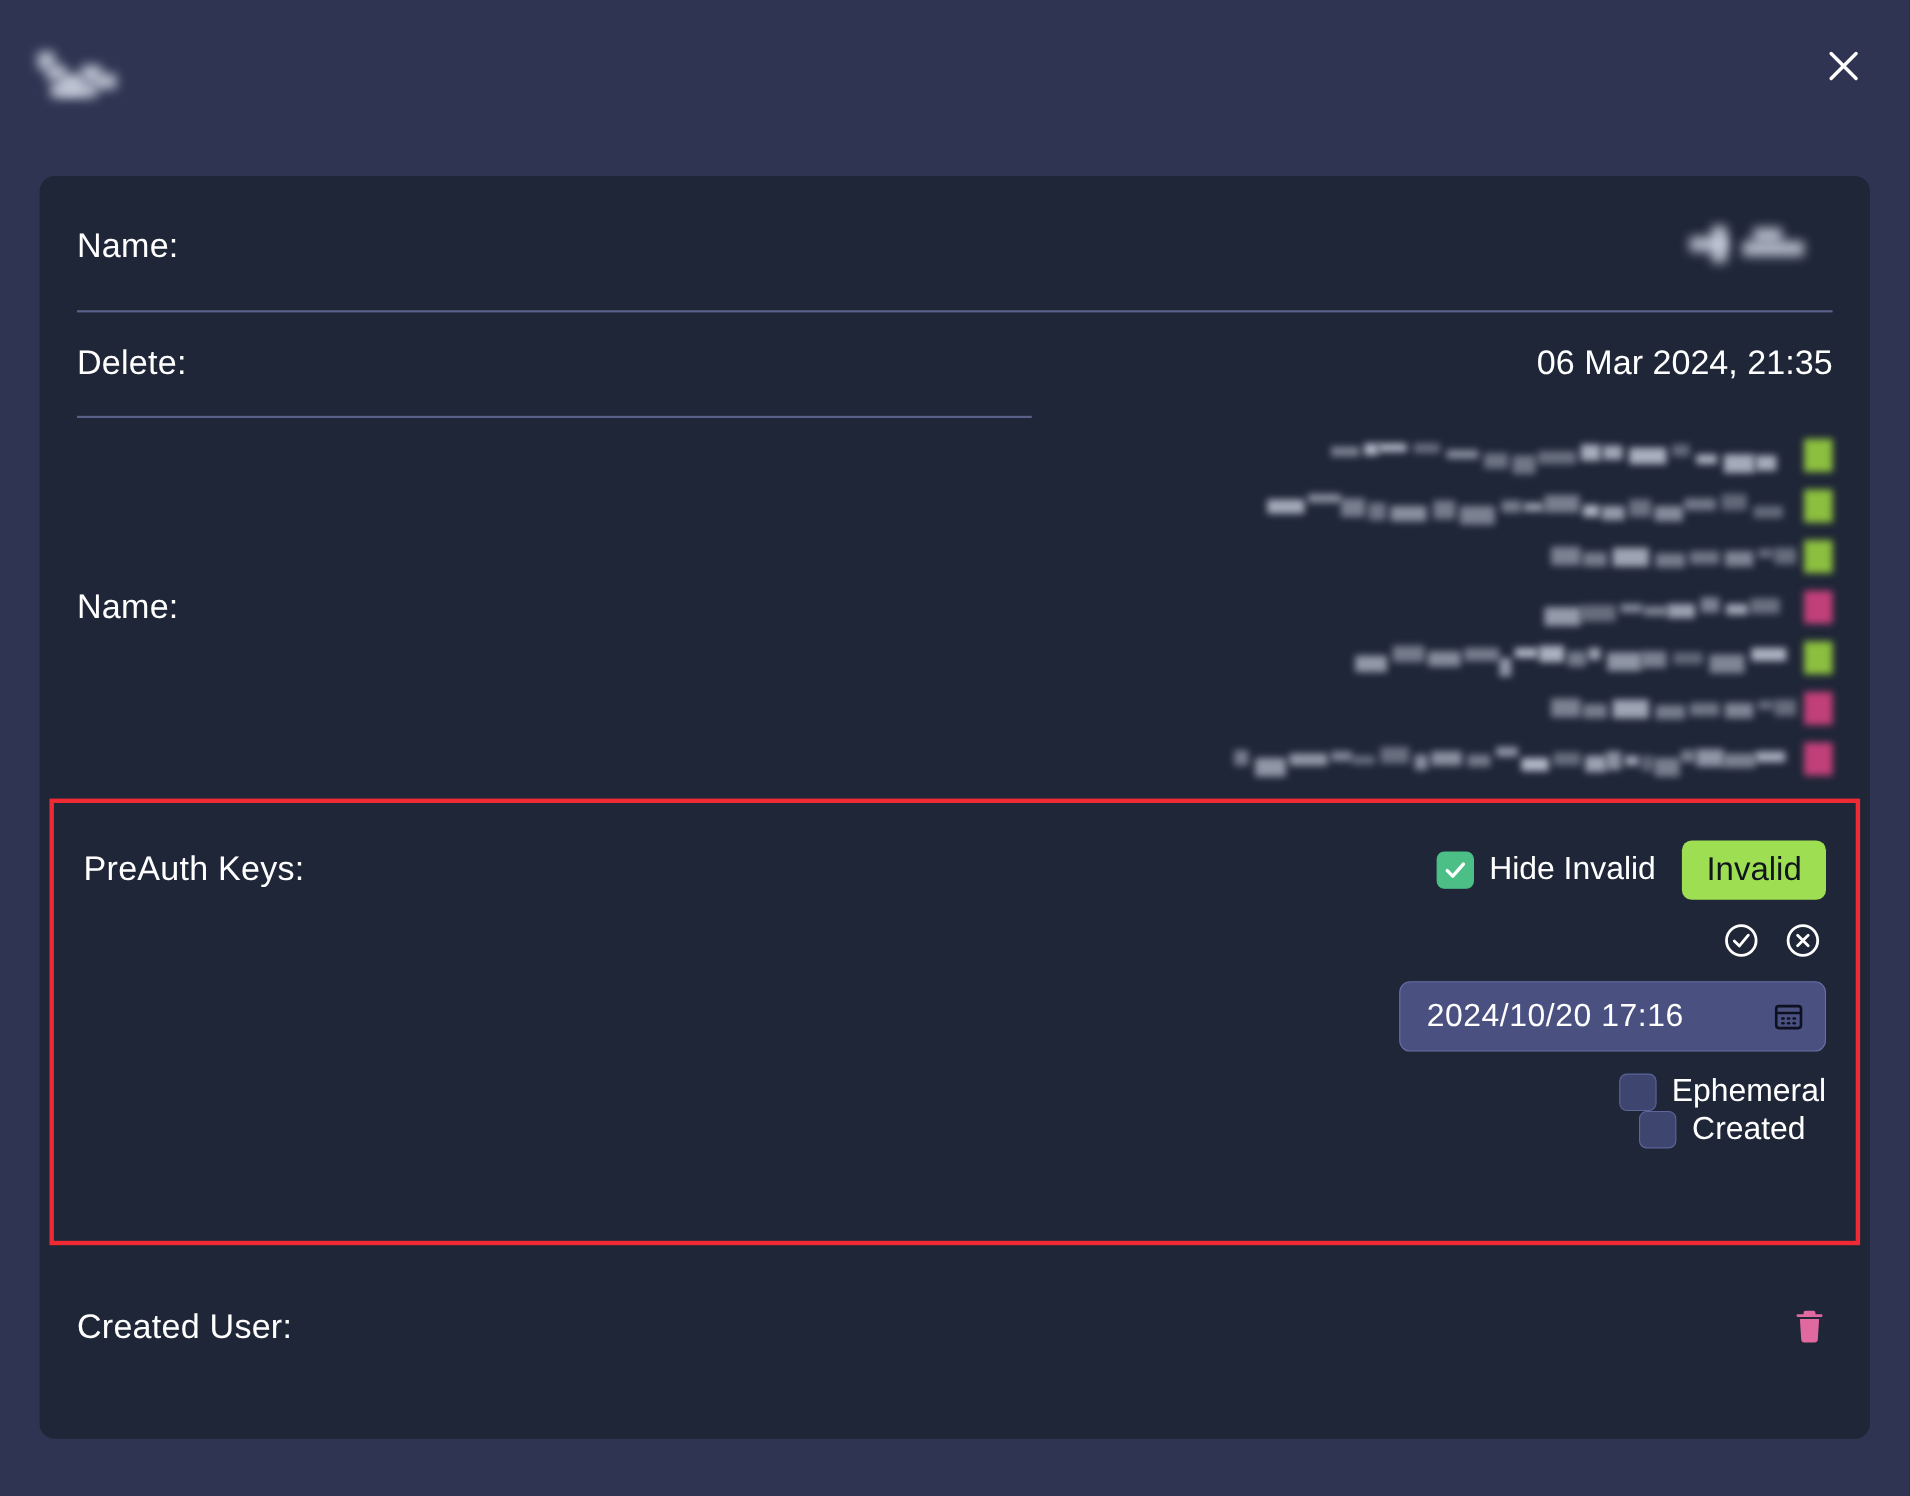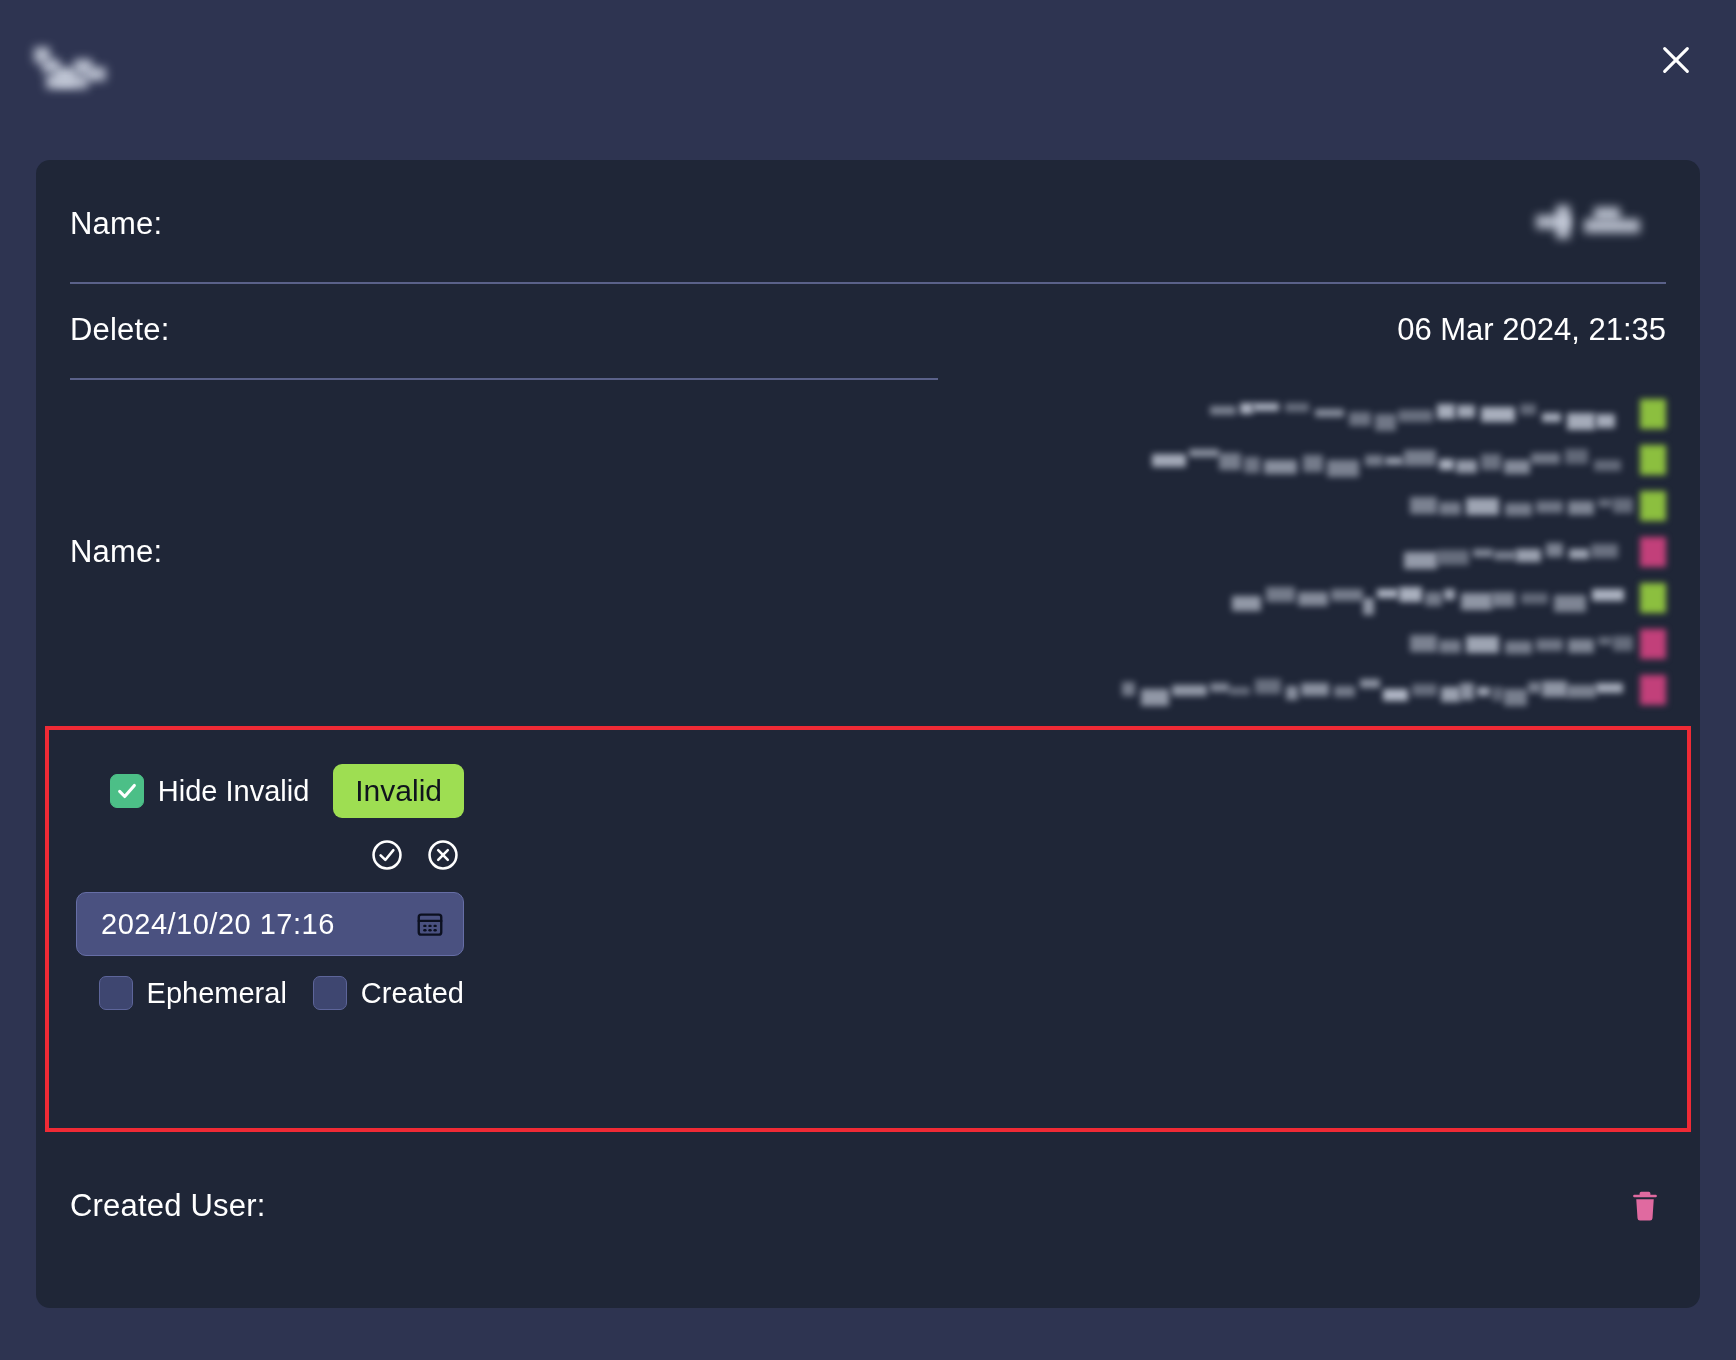--- a/index.html
+++ b/index.html
@@ -194,21 +194,20 @@
   .chk.checked .tick { display: block; }
 
   .chk-label {
     font-size: 29px;
     color: #ffffff;
     white-space: nowrap;
   }
 
   .chk-group {
     display: flex;
-    align-items: center;
     gap: 14px;
   }
 
   .create-btn {
     background: #9ede52;
     color: #10141d;
     font-size: 30px;
     font-family: "Liberation Sans", sans-serif;
     border: none;
     border-radius: 9px;
@@ -239,21 +238,21 @@
   }
   .date-value {
     font-size: 29px;
     color: #ffffff;
     letter-spacing: 0.5px;
   }
 
   .flags-row {
     display: flex;
     align-items: center;
-    gap: 26px;
+    flex-direction: column;
   }
 
   
   .row-delete { height: 96px; margin-top: 26px; }
 
   .trash-btn {
     cursor: pointer;
     display: flex;
     align-items: center;
     justify-content: center;
@@ -430,20 +429,21 @@
               <span class="blurblk" style="left: 420px; top: 6px; width: 25px; height: 16px; opacity: 0.66; filter: blur(3.4px);"></span>
               <span class="blurblk" style="left: 445px; top: 10px; width: 29px; height: 13px; opacity: 0.54; filter: blur(3.4px);"></span>
               <span class="blurblk" style="left: 474px; top: 8px; width: 27px; height: 10px; opacity: 0.78; filter: blur(3.4px);"></span>
             </span>
             <span class="node-status" style="background: rgb(194, 64, 122);"></span>
           </div>
         </div>
     </div>
 
     <div class="row row-preauth">
+      <span class="row-label preauth-label">PreAuth Keys:</span>
 
       <div class="preauth-right">
 
         <div class="preauth-toprow">
           <div class="chk-group">
             <span class="chk checked">
               <svg class="tick" width="22" height="22" viewBox="0 0 24 24" fill="none" stroke="#ffffff" stroke-width="3.4" stroke-linecap="round" stroke-linejoin="round">
                 <polyline points="4,12.5 9.5,18 20,6"></polyline>
               </svg>
             </span>

